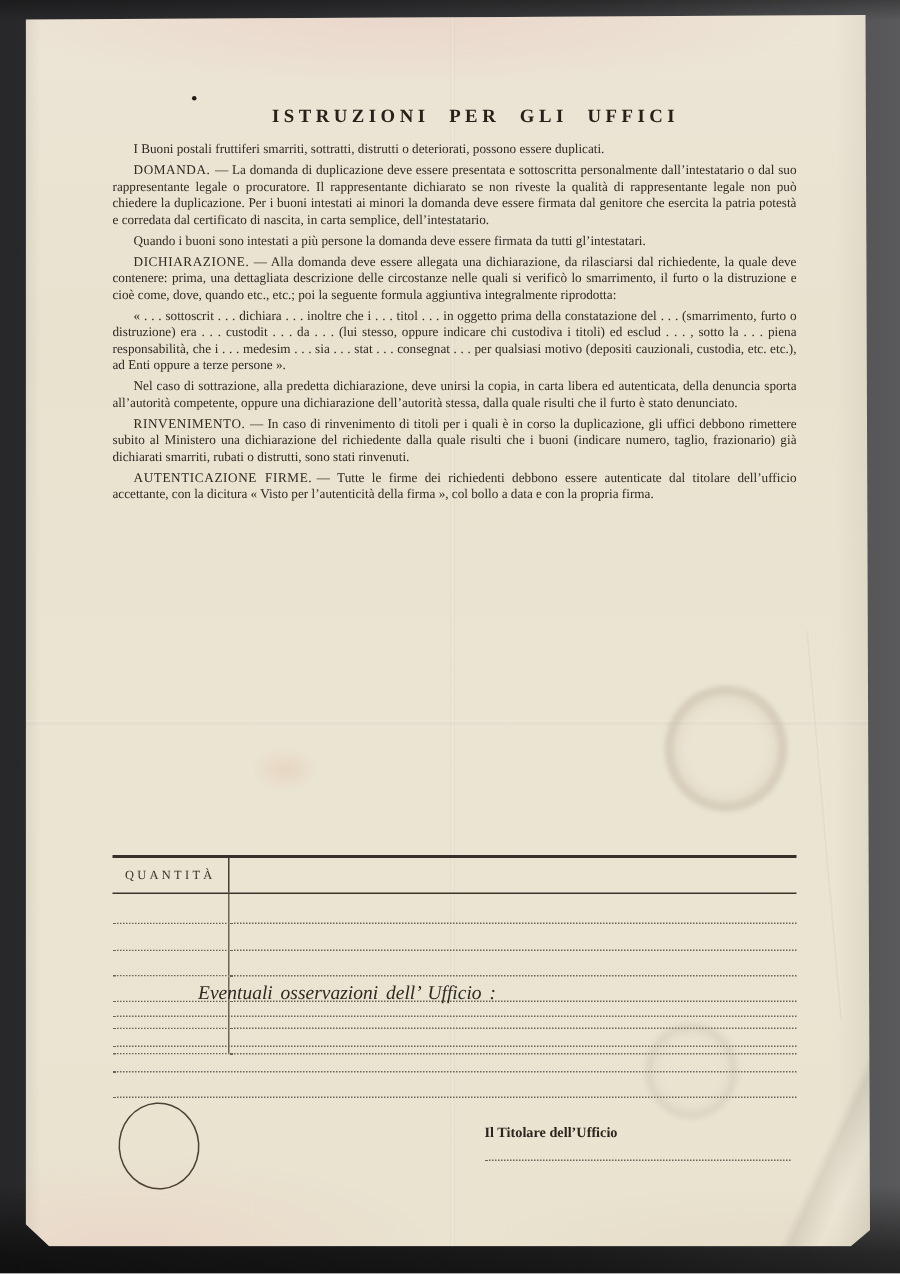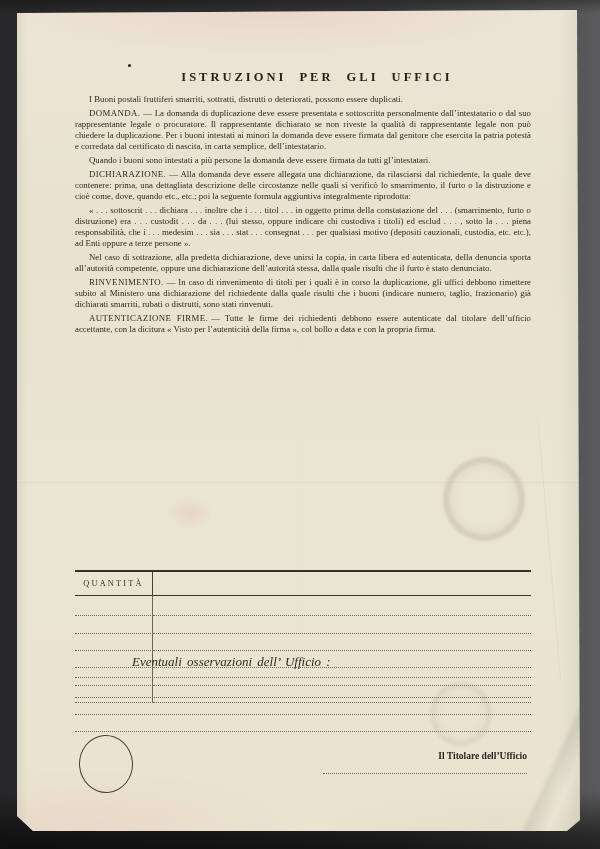--- a/index.html
+++ b/index.html
@@ -61,21 +61,21 @@
   .t-row .cell-d{flex:1;}
   .r1{height:20px}.r2{height:18px}.r3{height:17px}.r4{height:17px}.r5{height:18px}.r6{height:17px}
 
   .obs-label{position:absolute;left:71px;top:644px;font-style:italic;font-size:13px;word-spacing:2px;color:#2e2a22;margin-left:44px;}
   .dotline{position:absolute;left:58px;width:456px;height:0;border-top:1px dotted #6b6355;}
   .ol1{top:667px}.ol2{top:687px}.ol3{top:704px}.ol4{top:721px}
 
   .stamp-circle{position:absolute;left:62px;top:725px;width:52px;height:56px;border:1.6px solid #474136;
     border-radius:50%;transform:rotate(-4deg);background:transparent;}
 
-  .sig-label{position:absolute;left:306px;top:741px;width:204px;text-align:right;
+  .sig-label{position:absolute;left:306px;top:741px;width:204px;text-align:left;
     font-weight:bold;font-size:9.5px;color:#2a261e;}
   .sig-line{position:absolute;left:306px;top:763px;width:204px;height:0;border-top:1px dotted #6b6355;}
 
   .postmark{position:absolute;border-radius:50%;pointer-events:none;}
   .postmark-1{left:426px;top:447px;width:70px;height:72px;border:6px solid rgba(148,132,108,0.22);
     box-shadow:inset 0 0 10px rgba(148,132,108,0.18);filter:blur(1.3px);}
   .postmark-2{left:413px;top:672px;width:52px;height:54px;border:5px solid rgba(160,138,130,0.15);
     box-shadow:inset 0 0 8px rgba(160,138,130,0.12);filter:blur(1.6px);}
 </style>
 </head>

